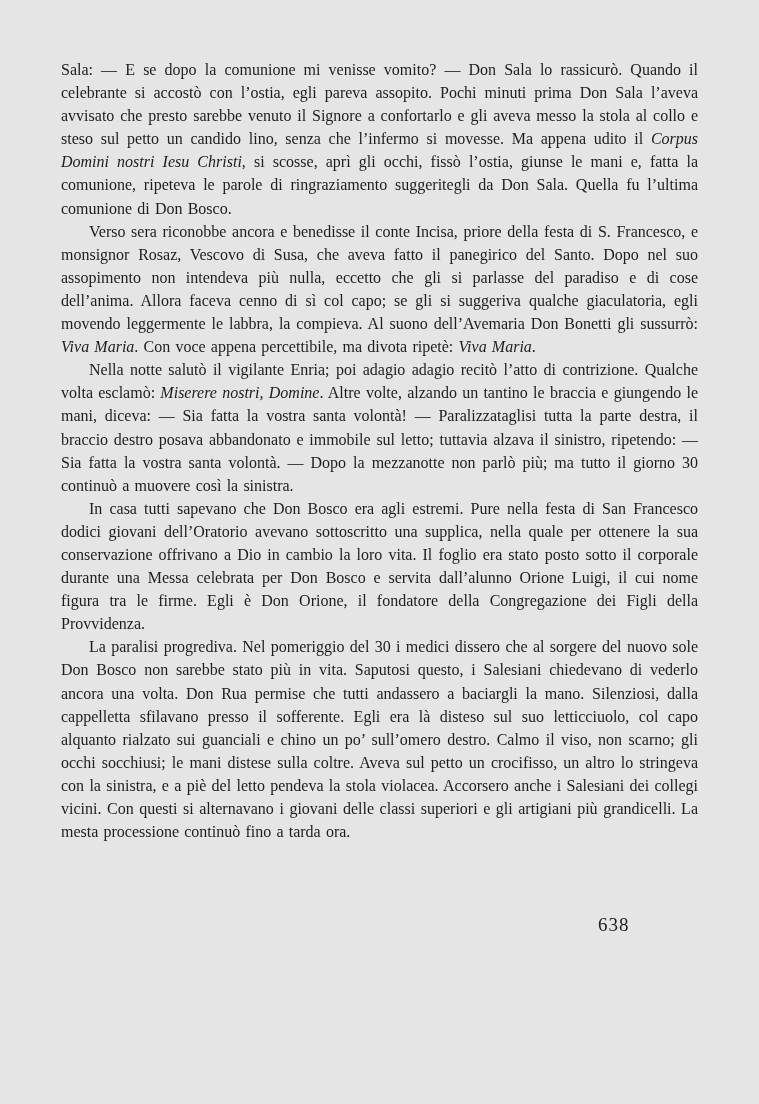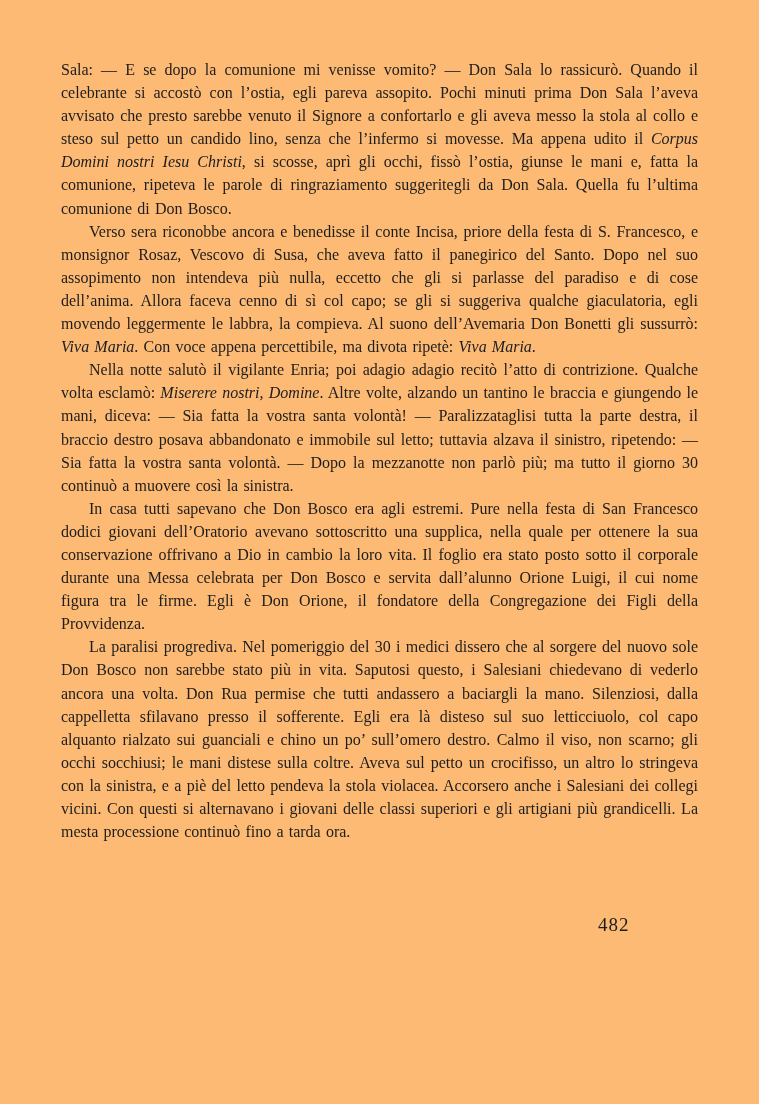--- a/index.html
+++ b/index.html
@@ -10,21 +10,21 @@
     width: 759px;
     height: 1104px;
     background: #fefefe;
     position: relative;
     overflow: hidden;
     font-family: "Liberation Serif", "DejaVu Serif", serif;
   }
   .page {
     position: absolute;
     inset: 0;
-    background: #fdba74;
+    background: #e5e5e5;
   }
   .text-block {
     position: absolute;
     left: 61px;
     top: 58px;
     width: 637px;
     color: #1d1d1d;
     font-size: 16px;
     line-height: 23.1px;
     text-align: justify;
@@ -54,14 +54,14 @@
 <body>
 
 <div class="page">
   <main class="text-block" id="text-block">
       <p class="no-indent"><span>Sala: — E se dopo la comunione mi venisse vomito? — Don Sala lo rassicurò. Quando il celebrante si accostò con l’ostia, egli pareva assopito. Pochi minuti prima Don Sala l’aveva avvisato che presto sarebbe venuto il Signore a confortarlo e gli aveva messo la stola al collo e steso sul petto un candido lino, senza che l’infermo si movesse. Ma appena udito il </span><span class="italic">Corpus Domini nostri Iesu Christi</span><span>, si scosse, aprì gli occhi, fissò l’ostia, giunse le mani e, fatta la comunione, ripeteva le parole di ringraziamento suggeritegli da Don Sala. Quella fu l’ultima comunione di Don Bosco.</span></p>
       <p><span>Verso sera riconobbe ancora e benedisse il conte Incisa, priore della festa di S. Francesco, e monsignor Rosaz, Vescovo di Susa, che aveva fatto il panegirico del Santo. Dopo nel suo assopimento non intendeva più nulla, eccetto che gli si parlasse del paradiso e di cose dell’anima. Allora faceva cenno di sì col capo; se gli si suggeriva qualche giaculatoria, egli movendo leggermente le labbra, la compieva. Al suono dell’Avemaria Don Bonetti gli sussurrò: </span><span class="italic">Viva Maria</span><span>. Con voce appena percettibile, ma divota ripetè: </span><span class="italic">Viva Maria</span><span>.</span></p>
       <p><span>Nella notte salutò il vigilante Enria; poi adagio adagio recitò l’atto di contrizione. Qualche volta esclamò: </span><span class="italic">Miserere nostri, Domine</span><span>. Altre volte, alzando un tantino le braccia e giungendo le mani, diceva: — Sia fatta la vostra santa volontà! — Paralizzataglisi tutta la parte destra, il braccio destro posava abbandonato e immobile sul letto; tuttavia alzava il sinistro, ripetendo: — Sia fatta la vostra santa volontà. — Dopo la mezzanotte non parlò più; ma tutto il giorno 30 continuò a muovere così la sinistra.</span></p>
       <p><span>In casa tutti sapevano che Don Bosco era agli estremi. Pure nella festa di San Francesco dodici giovani dell’Oratorio avevano sottoscritto una supplica, nella quale per ottenere la sua conservazione offrivano a Dio in cambio la loro vita. Il foglio era stato posto sotto il corporale durante una Messa celebrata per Don Bosco e servita dall’alunno Orione Luigi, il cui nome figura tra le firme. Egli è Don Orione, il fondatore della Congregazione dei Figli della Provvidenza.</span></p>
       <p><span>La paralisi progrediva. Nel pomeriggio del 30 i medici dissero che al sorgere del nuovo sole Don Bosco non sarebbe stato più in vita. Saputosi questo, i Salesiani chiedevano di vederlo ancora una volta. Don Rua permise che tutti andassero a baciargli la mano. Silenziosi, dalla cappelletta sfilavano presso il sofferente. Egli era là disteso sul suo letticciuolo, col capo alquanto rialzato sui guanciali e chino un po’ sull’omero destro. Calmo il viso, non scarno; gli occhi socchiusi; le mani distese sulla coltre. Aveva sul petto un crocifisso, un altro lo stringeva con la sinistra, e a piè del letto pendeva la stola violacea. Accorsero anche i Salesiani dei collegi vicini. Con questi si alternavano i giovani delle classi superiori e gli artigiani più grandicelli. La mesta processione continuò fino a tarda ora.</span></p>
     </main>
-  <div class="page-number">482</div>
+  <div class="page-number">638</div>
 </div>
 
 </body></html>

